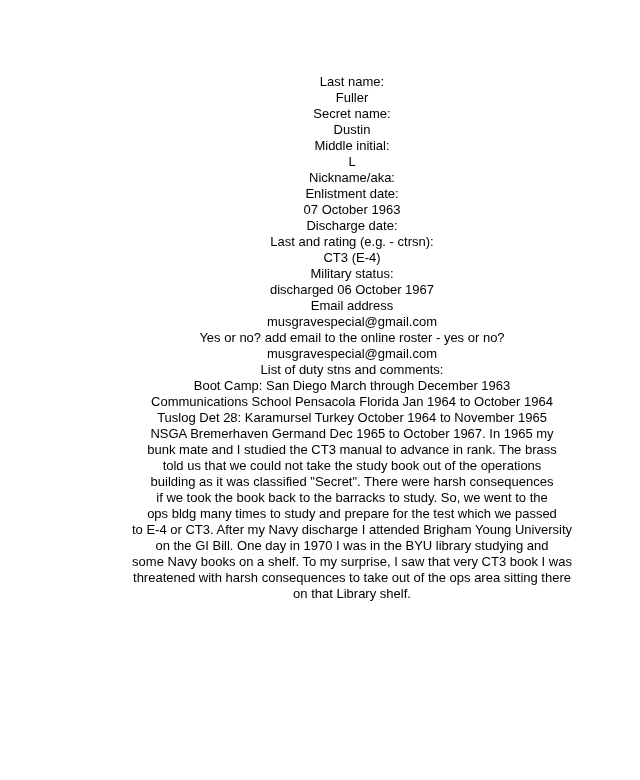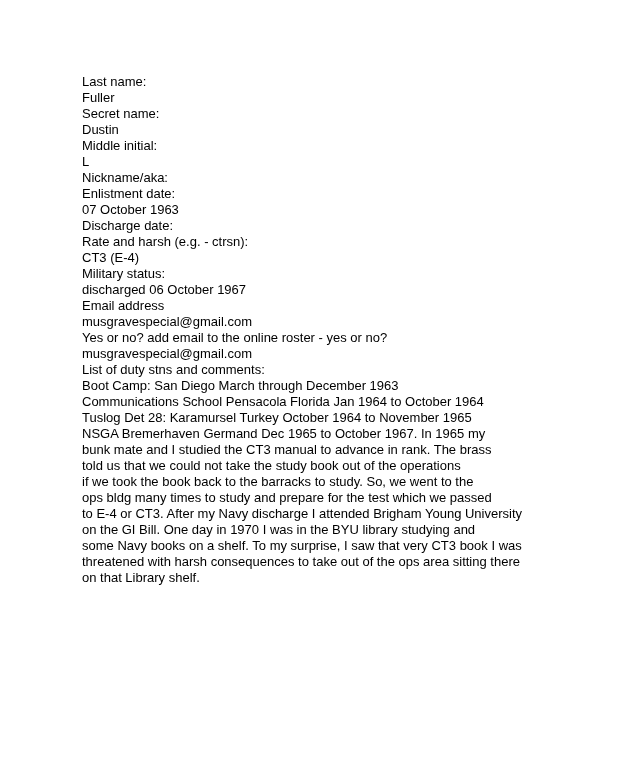--- a/index.html
+++ b/index.html
@@ -20,20 +20,21 @@
   }
   .doc {
     position: absolute;
     left: 82px;
     top: 74px;
     width: 540px;
   }
   .line {
     white-space: nowrap;
     height: 16px;
+    text-align: center;
   }
 </style>
 </head>
 <body>
 
 <div class="doc">
 
   <div class="line">Last name:</div>
   <div class="line">Fuller</div>
 
@@ -43,40 +44,41 @@
   <div class="line">Middle initial:</div>
   <div class="line">L</div>
 
   <div class="line">Nickname/aka:</div>
 
   <div class="line">Enlistment date:</div>
   <div class="line">07 October 1963</div>
 
   <div class="line">Discharge date:</div>
 
-  <div class="line">Rate and harsh (e.g. - ctrsn):</div>
+  <div class="line">Last and rating (e.g. - ctrsn):</div>
   <div class="line">CT3 (E-4)</div>
 
   <div class="line">Military status:</div>
   <div class="line">discharged 06 October 1967</div>
 
   <div class="line">Email address</div>
   <div class="line">musgravespecial@gmail.com</div>
 
   <div class="line">Yes or no? add email to the online roster - yes or no?</div>
   <div class="line">musgravespecial@gmail.com</div>
 
   <div class="line">List of duty stns and comments:</div>
 
   <div class="line">Boot Camp: San Diego March through December 1963</div>
   <div class="line">Communications School Pensacola Florida Jan 1964 to October 1964</div>
   <div class="line">Tuslog Det 28: Karamursel Turkey October 1964 to November 1965</div>
   <div class="line">NSGA Bremerhaven Germand Dec 1965 to October 1967. In 1965 my</div>
   <div class="line">bunk mate and I studied the CT3 manual to advance in rank. The brass</div>
   <div class="line">told us that we could not take the study book out of the operations</div>
+  <div class="line">building as it was classified "Secret". There were harsh consequences</div>
   <div class="line">if we took the book back to the barracks to study. So, we went to the</div>
   <div class="line">ops bldg many times to study and prepare for the test which we passed</div>
   <div class="line">to E-4 or CT3. After my Navy discharge I attended Brigham Young University</div>
   <div class="line">on the GI Bill. One day in 1970 I was in the BYU library studying and</div>
   <div class="line">some Navy books on a shelf. To my surprise, I saw that very CT3 book I was</div>
   <div class="line">threatened with harsh consequences to take out of the ops area sitting there</div>
   <div class="line">on that Library shelf.</div>
 
 </div>
 

